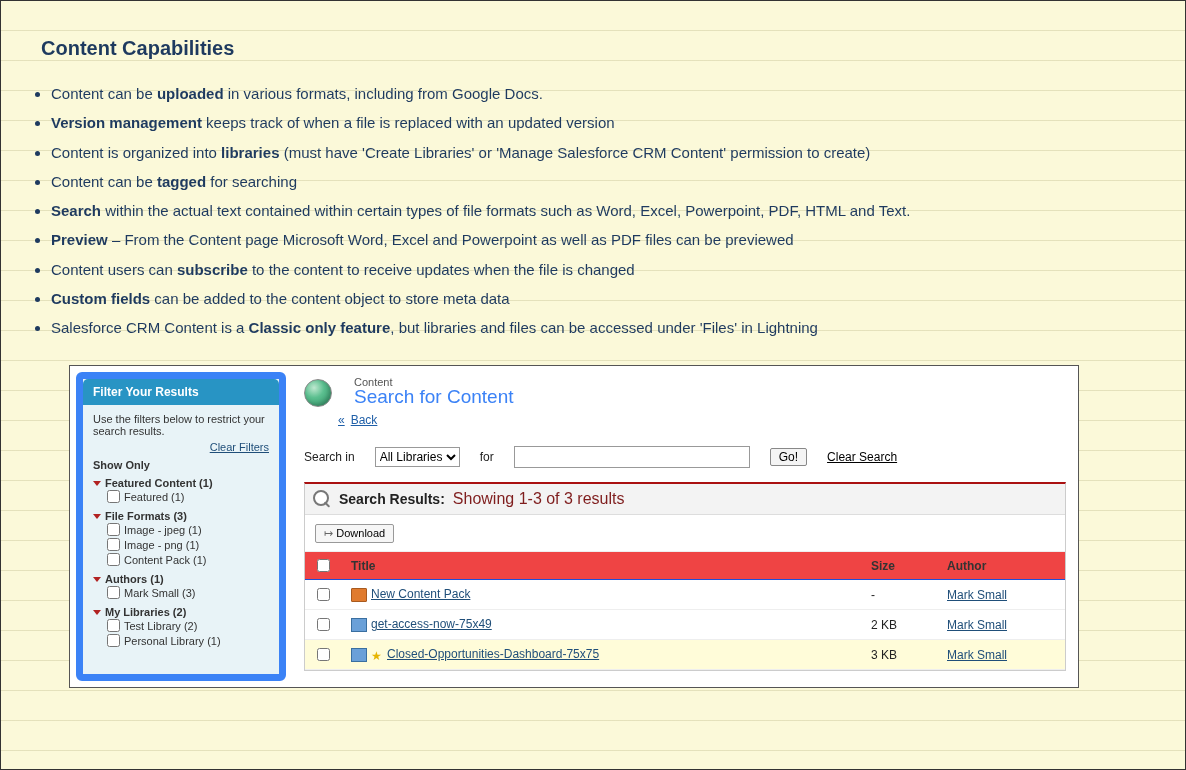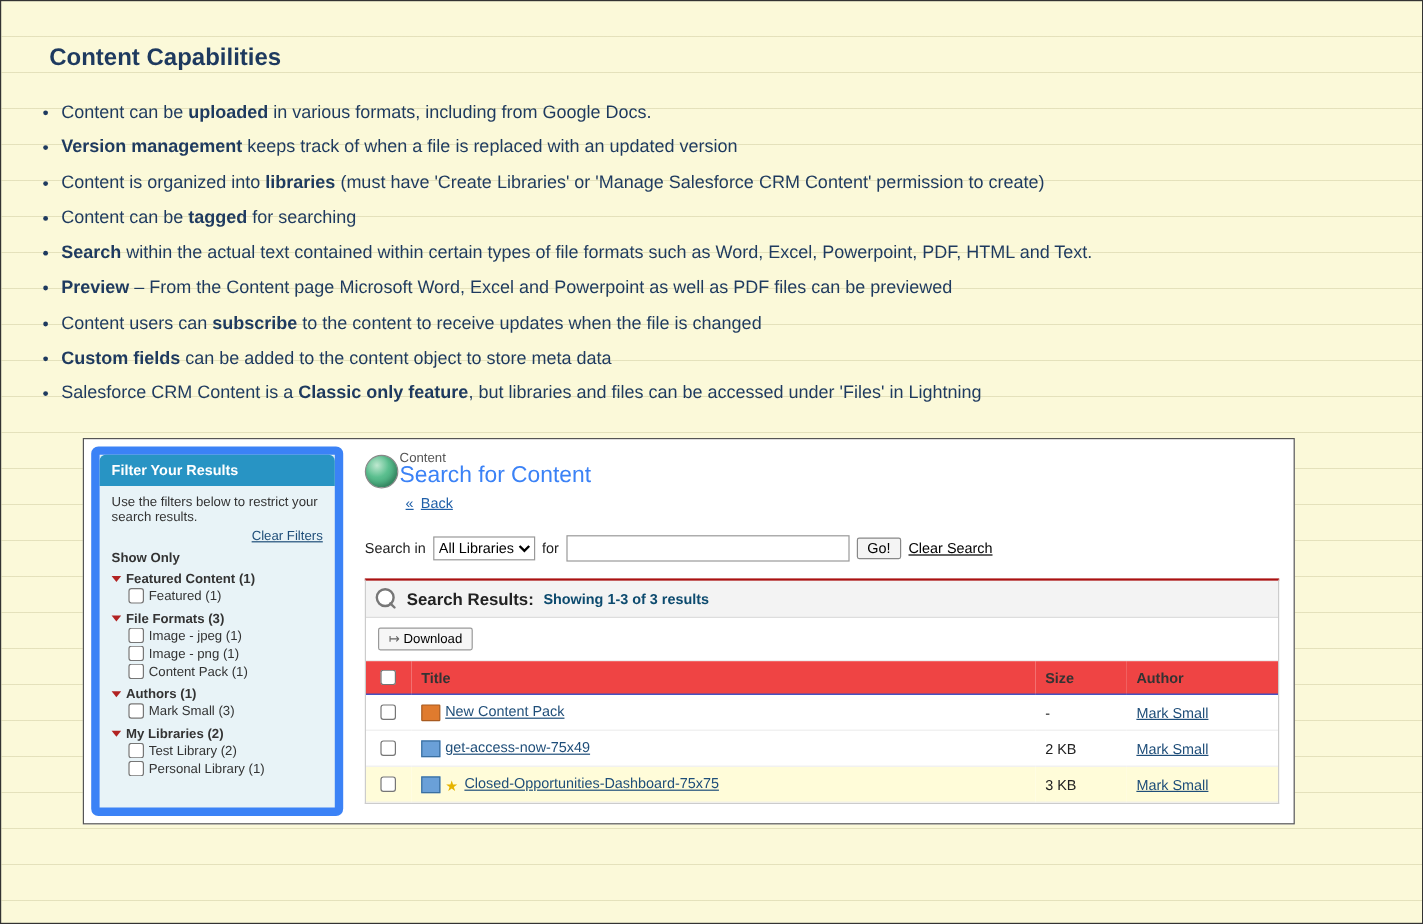--- a/index.html
+++ b/index.html
@@ -104,35 +104,35 @@
   .sb-item input{margin:0}
   .sb-item span{font-size:11px}
 
   
   .content{
     flex:1;
     padding:10px 12px 16px 12px;
     font-family:Arial,Helvetica,sans-serif;
     color:#222;
   }
-  .c-header{display:flex;align-items:center;gap:1px;margin-bottom:2px}
+  .c-header{display:flex;align-items:center;gap:22px;margin-bottom:2px}
   .globe{
     width:26px;height:26px;border-radius:50%;
     background:radial-gradient(circle at 35% 30%,#bfe8d0 0%,#5bbf8f 40%,#2f8f64 100%);
     border:1px solid #888;
     box-shadow:inset -2px -2px 4px rgba(0,0,0,.2);
     margin-top:2px;
   }
   .c-eyebrow{font-size:11px;color:#555}
   .c-title{font-size:19px;font-weight:400;color:#3b82f6;margin-top:-2px}
   .back{color:#1f5fa8;text-decoration:underline;font-size:12px;margin-left:34px}
   .back::before{content:"«";margin-right:6px;text-decoration:none}
 
   .searchbar{
-    display:flex;align-items:center;gap:6px;
+    display:flex;align-items:center;gap:20px;
     font-size:12px;margin-top:18px;
   }
   .searchbar select{
     font-size:12px;border:1px solid #999;background:#fff;
     height:20px;
   }
   .searchbar input[type=text]{
     border:1px solid #999;height:18px;width:230px;font-size:12px;
   }
   .searchbar button{
@@ -155,21 +155,21 @@
   }
   .magnifier::before{
     content:"";position:absolute;width:12px;height:12px;border:2px solid #777;
     border-radius:50%;left:0;top:0;background:#fff;
   }
   .magnifier::after{
     content:"";position:absolute;width:2px;height:7px;background:#777;
     transform:rotate(-45deg);left:13px;top:11px;border-radius:1px;
   }
   .res-title{font-weight:700;font-size:14px}
-  .res-sub{font-weight:700;font-size:12px;color:#0c4a6e}
+  .res-sub{font-weight:400;font-size:16px;color:#7f1d1d}
 
   .dl-row{padding:8px 10px;border-bottom:1px solid #eee}
   .dl-row button{
     font-size:11px;border:1px solid #999;background:#f6f6f6;
     padding:2px 8px;border-radius:2px;cursor:pointer;
   }
   .dl-row button::before{content:"↦ ";color:#666}
 
   table.res{
     width:100%;border-collapse:collapse;font-size:12px;

